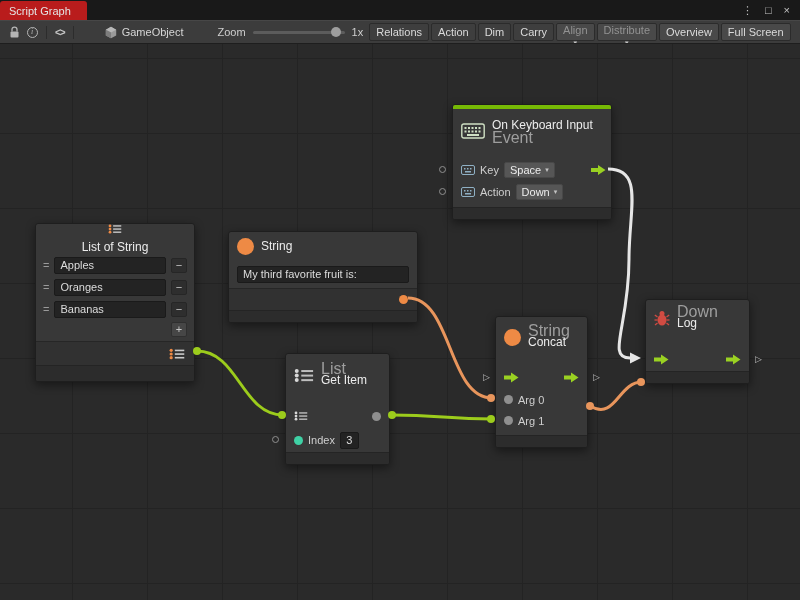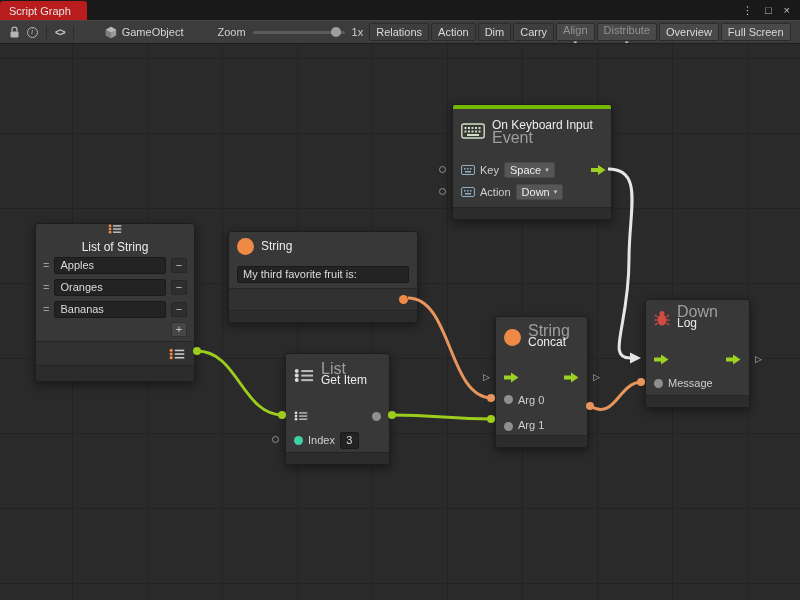--- a/index.html
+++ b/index.html
@@ -345,21 +345,21 @@
             </svg></span>
         <span class="fa"><svg width="15" height="11" viewBox="0 0 15 11">
               <path d="M0 3.5 H7 V.5 L14.5 5.5 7 10.5 V7.5 H0 Z" fill="#9ad122"></path>
             </svg></span>
         <span class="tri r">▷</span>
       </div>
       <div class="prow" style="height:21px;">
         <span class="dot gray"></span>
         <span class="plabel">Arg 0</span>
       </div>
-      <div class="prow" style="height:21px;align-items:flex-end;">
+      <div class="prow" style="height:21px;">
         <span class="dot gray"></span>
         <span class="plabel">Arg 1</span>
       </div>
     </div>
     <div class="nfoot" style="margin-top:4px;"></div>
   </div>
 
   <div class="node" style="left:645px;top:255px;width:105px;">
     <div class="nhead" style="height:36px;">
       <svg width="16" height="16" viewBox="0 0 16 16">
@@ -384,21 +384,17 @@
     <div style="padding-top:11px;">
       <div class="prow" style="height:24px;justify-content:space-between;">
         <span class="fa"><svg width="15" height="11" viewBox="0 0 15 11">
               <path d="M0 3.5 H7 V.5 L14.5 5.5 7 10.5 V7.5 H0 Z" fill="#9ad122"></path>
             </svg></span>
         <span class="fa"><svg width="15" height="11" viewBox="0 0 15 11">
               <path d="M0 3.5 H7 V.5 L14.5 5.5 7 10.5 V7.5 H0 Z" fill="#9ad122"></path>
             </svg></span>
         <span class="tri r">▷</span>
       </div>
-      <div class="prow" style="height:24px;">
-        <span class="dot gray"></span>
-        <span class="plabel">Message</span>
-      </div>
     </div>
     <div class="nfoot"></div>
   </div>
 
 </div>
 
 </body></html>

